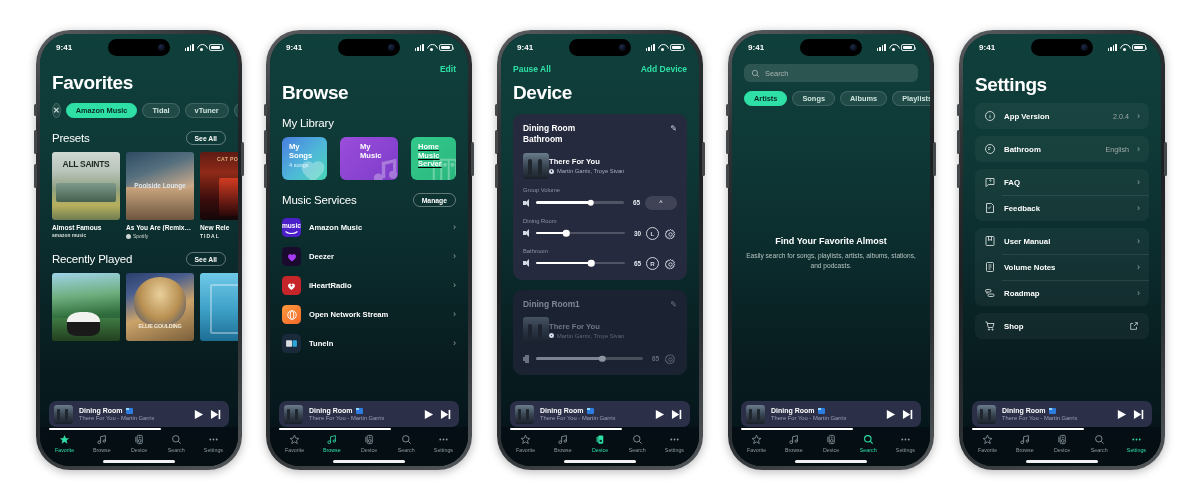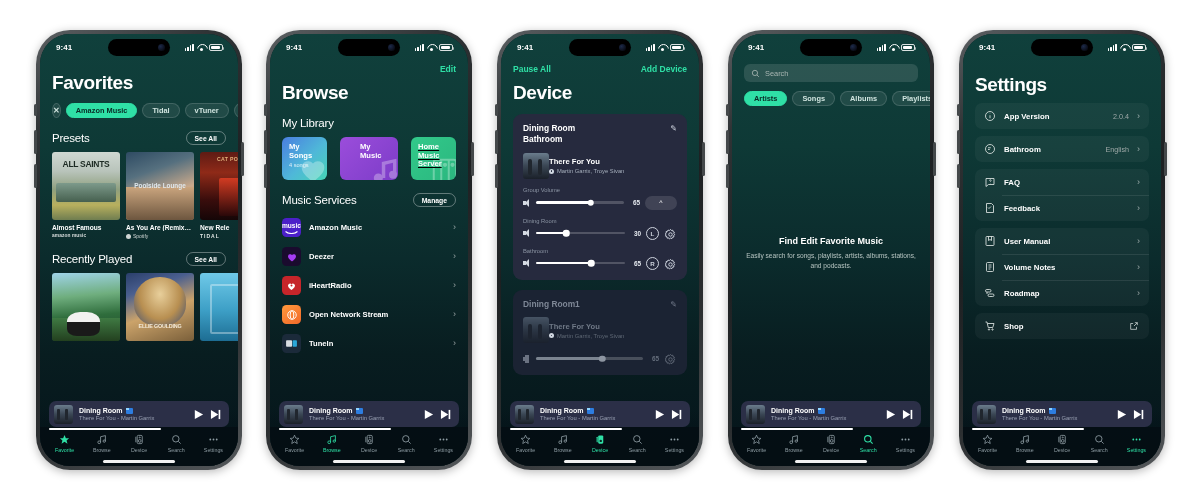--- a/index.html
+++ b/index.html
@@ -809,21 +809,21 @@
               </svg>
             <span class="ph">Search</span>
           </div>
           <div class="chiprow">
             <div class="chip active">Artists</div>
             <div class="chip">Songs</div>
             <div class="chip">Albums</div>
             <div class="chip">Playlists</div>
           </div>
           <div class="empty">
-            <div class="et">Find Edit Favorite Music</div>
+            <div class="et">Find Your Favorite Almost</div>
             <div class="es">Easily search for songs, playlists, artists, albums, stations, and podcasts.</div>
           </div>
         </div>
         <div class="bottom">
           <div class="miniplayer">
             <div class="mp-art"></div>
             <div class="mp-txt">
               <div class="mp-t">
                   <span>Dining Room</span>
                   <span class="mp-badge"></span>

